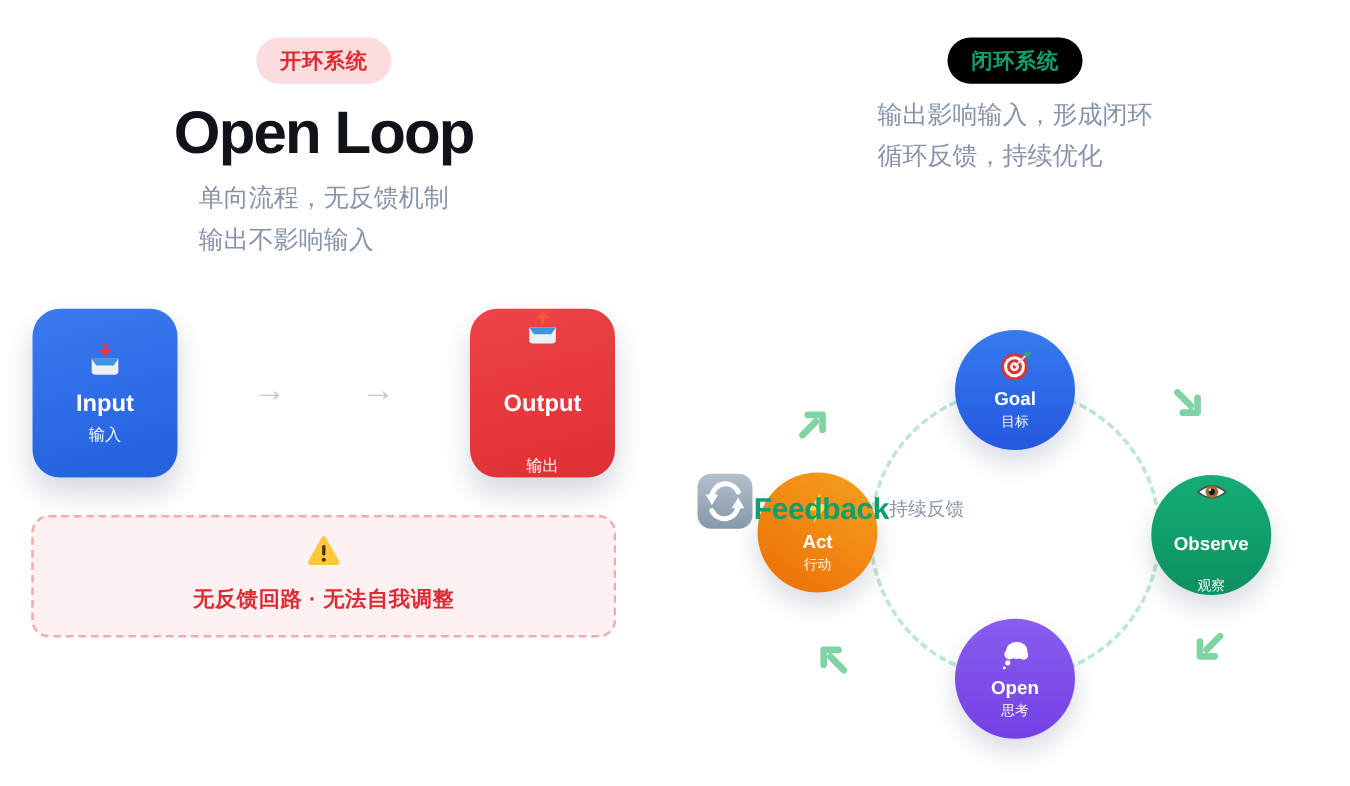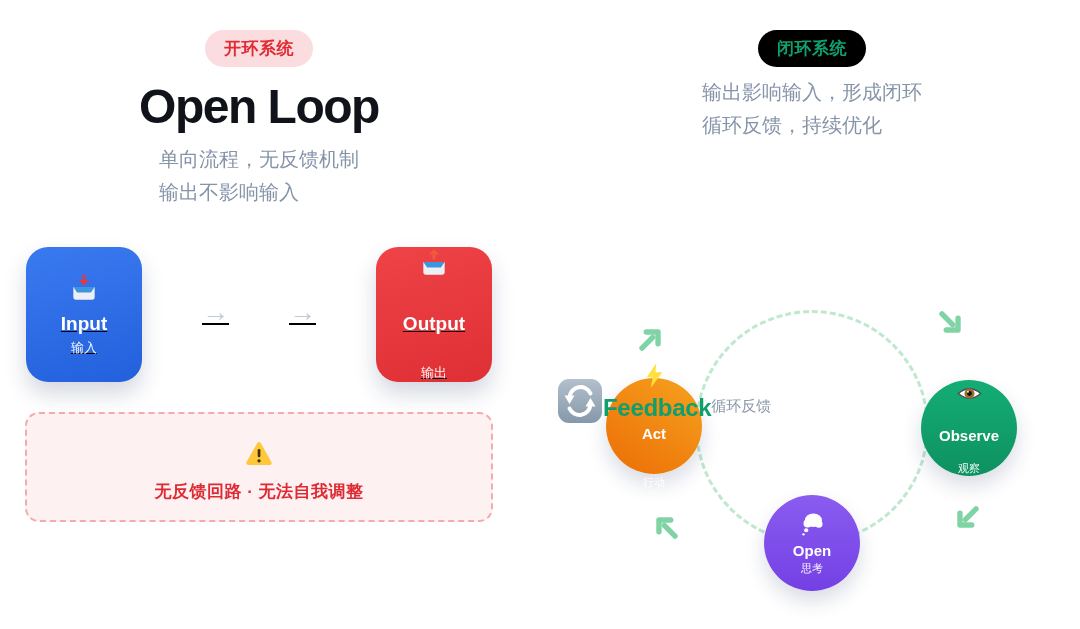--- a/index.html
+++ b/index.html
@@ -14,49 +14,49 @@
   .badge { margin-top:30px; height:37px; display:flex; align-items:center; padding:0 19px;
            border-radius:19px; font-size:17px; font-weight:bold; letter-spacing:0.5px; }
   .badge-red   { background:#FBDDE0; color:#E02B33; }
   .badge-green { background:#000000; color:#0FA06C; }
 
   .big-title { margin-top:12px; font-size:48px; font-weight:800; color:#101319; letter-spacing:-1.5px; line-height:1.15; }
 
   .subtitle { margin-top:9px; text-align:left; font-size:20px; line-height:33px; color:#8694A9; }
 
   
-  .flow-row { margin-top:38px; width:466px; display:flex; align-items:center; justify-content:space-between;text-decoration:underline; }
+  .flow-row { margin-top:38px; width:466px; display:flex; align-items:center; justify-content:space-between; }
   .flow-box { width:116px; height:135px; border-radius:22px; color:#fff;
               display:flex; flex-direction:column; align-items:center; justify-content:center;
               box-shadow:0 12px 22px rgba(20,40,90,0.18); }
   .box-input   { background:linear-gradient(165deg,#3A7AF0 0%,#2360DC 100%); }
   .box-process { background:linear-gradient(165deg,#9161F8 0%,#7A3BEA 100%); }
   .box-output  { background:linear-gradient(165deg,#EF4348 0%,#DE2F34 100%);justify-content:space-between; }
   .flow-box .icn { height:32px; display:flex; align-items:center; }
   .flow-label { margin-top:9px; font-size:19px; font-weight:bold; }
   .flow-sub   { margin-top:4px; font-size:13px; color:rgba(255,255,255,0.95); }
   .flow-arrow { color:#C2CAD6; font-size:27px; font-weight:bold; padding-bottom:4px; }
 
   .warning-box { margin-top:30px; width:468px; background:#FDF1F2; border:2px dashed #F3ABAF;
                  border-radius:14px; display:flex; flex-direction:column; align-items:center;
-                 padding:26px 10px 17px; }
+                 padding:13px 10px 17px; }
   .warning-text { margin-top:8px; font-size:17px; font-weight:bold; color:#DE2B33; letter-spacing:0.5px; }
 
   
   .cycle { position:absolute; top:250px; left:0; width:510px; height:379px; }
   .cycle-ring { position:absolute; left:138px; top:60px; width:234px; height:234px;
                 border:3px dashed #BFE8CF; border-radius:50%; }
   .node { position:absolute; width:96px; height:96px; border-radius:50%; color:#fff;
           display:flex; flex-direction:column; align-items:center; justify-content:center;
           transform:translate(-50%,-50%); box-shadow:0 10px 20px rgba(20,40,90,0.16); }
   .node .icn { height:27px; display:flex; align-items:center; }
   .node-label { margin-top:5px; font-size:15px; font-weight:bold; }
   .node-sub   { margin-top:2px; font-size:11px; color:rgba(255,255,255,0.95); }
   .node-goal    { left:255px; top:62px;  background:linear-gradient(180deg,#377BEF 0%,#2458DF 100%); }
-  .node-act     { left:97px;  top:176px; background:linear-gradient(215deg,#F6A21F 0%,#EC6D05 100%);gap:31px; }
+  .node-act     { left:97px;  top:176px; background:linear-gradient(215deg,#F6A21F 0%,#EC6D05 100%); }
   .node-observe { left:412px; top:178px; background:linear-gradient(180deg,#14AD75 0%,#0D9160 100%);justify-content:space-between; }
   .node-think   { left:255px; top:293px; background:linear-gradient(180deg,#8A5CF0 0%,#7440E4 100%); }
 
   .cycle-center { position:absolute; left:0; top:128px; width:100%;
                   display:flex; flex-direction:row; align-items:center; }
   .feedback-label { margin-top:9px; font-size:24px; font-weight:800; color:#0E9F6E; letter-spacing:-0.3px; }
   .feedback-sub   { margin-top:7px; font-size:15px; color:#8A97AA; }
 
   .cyc-arrow { position:absolute; width:30px; height:30px; }
   .ca-tl { left:78px;  top:75px;  transform:rotate(0deg); }
@@ -160,20 +160,35 @@
       </span>
       <span class="cyc-arrow ca-bl">
         <svg viewBox="0 0 28 28" width="30" height="30">
           <g stroke="#7FD3A5" stroke-width="5" stroke-linecap="round" stroke-linejoin="round" fill="none">
             <path d="M6.5,21.5 L16.5,11.5"></path>
             <path d="M10.5,6.5 L21.5,6.5 L21.5,17.5"></path>
           </g>
         </svg>
       </span>
 
+      <div class="node node-goal">
+        <span class="icn">
+          <svg viewBox="0 0 30 30" width="27" height="27">
+            <circle cx="14" cy="16" r="12" fill="#DB3434"></circle>
+            <circle cx="14" cy="16" r="9.3" fill="#FFFFFF"></circle>
+            <circle cx="14" cy="16" r="6.6" fill="#DB3434"></circle>
+            <circle cx="14" cy="16" r="3.9" fill="#FFFFFF"></circle>
+            <circle cx="14" cy="16" r="1.7" fill="#DB3434"></circle>
+            <line x1="14.5" y1="15.5" x2="24.5" y2="5.5" stroke="#D8DDE2" stroke-width="1.7"></line>
+            <circle cx="25.3" cy="4.7" r="2.4" fill="#3FA45B"></circle>
+          </svg>
+        </span>
+        <div class="node-label">Goal</div>
+        <div class="node-sub">目标</div>
+      </div>
 
       <div class="node node-observe">
         <span class="icn">
           <svg viewBox="0 0 30 30" width="27" height="27">
             <path d="M2.5,15 Q15,4.5 27.5,15 Q15,25.5 2.5,15 Z" fill="#FFFFFF" stroke="#4E4E57" stroke-width="1.6"></path>
             <circle cx="15" cy="15" r="5.6" fill="#A06B28"></circle>
             <circle cx="15" cy="15" r="2.7" fill="#141414"></circle>
             <circle cx="13.3" cy="13.1" r="1.1" fill="#FFFFFF" opacity="0.9"></circle>
           </svg>
         </span>
@@ -221,18 +236,18 @@
               <path d="M33.5,15.5 A11,11 0 0 0 12.5,19.5"></path>
               <path d="M12.5,30.5 A11,11 0 0 0 33.5,26.5"></path>
             </g>
             <g fill="#FFFFFF">
               <polygon points="7.5,17.5 17.5,17.5 12.5,26"></polygon>
               <polygon points="28.5,28.5 38.5,28.5 33.5,20"></polygon>
             </g>
           </svg>
         </span>
         <div class="feedback-label">Feedback</div>
-        <div class="feedback-sub">循环反馈</div>
+        <div class="feedback-sub">持续反馈</div>
       </div>
     </div>
   </section>
 
 </div>
 
 </body></html>

